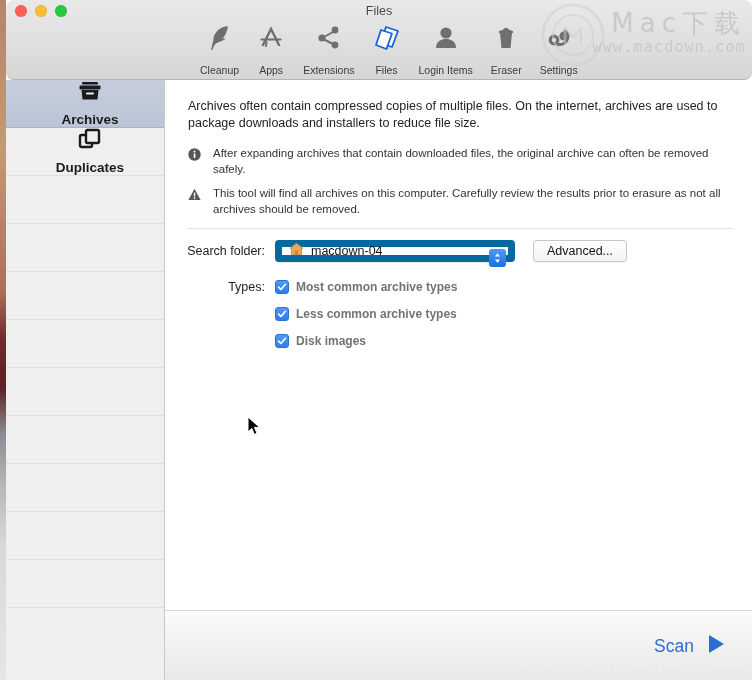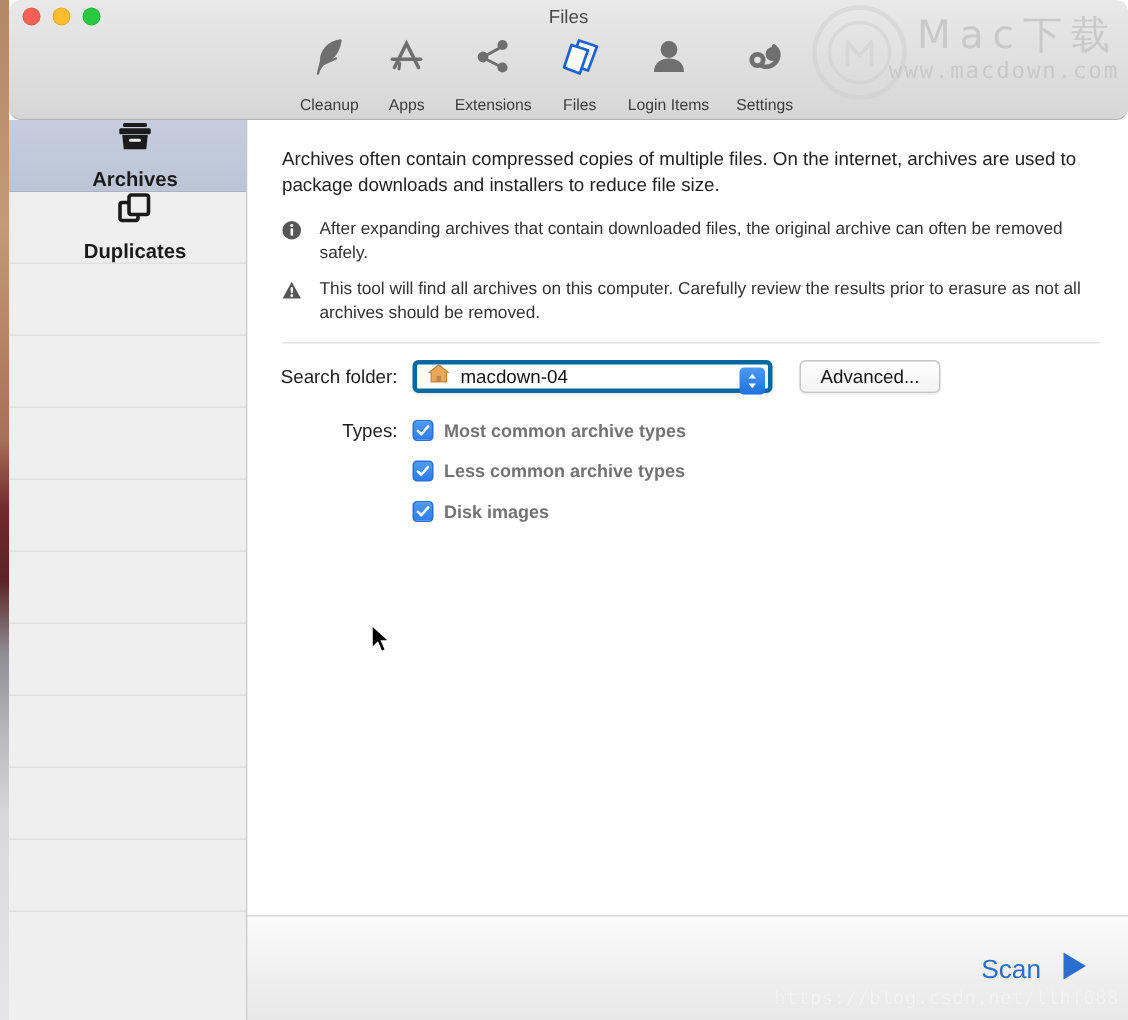--- a/index.html
+++ b/index.html
@@ -112,21 +112,21 @@
 
   
   #form { position:absolute; left:0; top:160px; width:587px; }
   .row { display:flex; align-items:center; margin-bottom:10px; }
   .row-lbl {
     width:110px; text-align:right; padding-right:10px;
     font-size:12.5px; color:#1d1d1d;
   }
   #popup {
     position:relative; width:240px; height:22px;
-    background:#fff; border:3px solid #0369a1; border-radius:4px;
+    background:#fff; border:7px solid #0369a1; border-radius:4px;
     box-shadow:0 1px 1px rgba(0,0,0,.07);
     display:flex; align-items:center; padding-left:7px; gap:7px;
     cursor:default;
   }
   #popup .pu-txt { font-size:12.5px; color:#141414; }
   #pu-arrows {
     position:absolute; right:2px; top:1.5px; width:17px; height:18px;
     background:linear-gradient(180deg,#4c9bf5 0%,#1f6fe0 100%);
     border-radius:3px; display:flex; align-items:center; justify-content:center;
   }
@@ -235,20 +235,30 @@
       <div class="tb-item">
         <div class="tb-ico">
           <svg width="26" height="28" viewBox="0 0 26 28">
             <circle cx="13" cy="9" r="5.6" fill="#6f6f6f"></circle>
             <path d="M3 24 C3 17.5 8 15 13 15 C18 15 23 17.5 23 24 Z" fill="#6f6f6f"></path>
           </svg>
         </div>
         <div class="tb-lbl">Login Items</div>
       </div>
 
+      <div class="tb-item">
+        <div class="tb-ico">
+          <svg width="24" height="28" viewBox="0 0 24 28">
+            <path d="M6 9 L18 9 L16.5 24 L7.5 24 Z" fill="#6f6f6f"></path>
+            <ellipse cx="12" cy="8" rx="7.5" ry="2.2" fill="#6f6f6f"></ellipse>
+            <path d="M9 7 Q12 2.5 15 7" fill="none" stroke="#6f6f6f" stroke-width="2" stroke-linecap="round"></path>
+          </svg>
+        </div>
+        <div class="tb-lbl">Eraser</div>
+      </div>
 
       <div class="tb-item">
         <div class="tb-ico">
           <svg width="28" height="28" viewBox="0 0 28 28">
             <path d="M20 7 C22.5 9 23.5 12 22.5 15 C21 19.5 16 21.5 12 20" fill="none" stroke="#6f6f6f" stroke-width="3" stroke-linecap="round"></path>
             <circle cx="19" cy="12" r="4.6" fill="#6f6f6f"></circle>
             <circle cx="9" cy="16" r="5.4" fill="#6f6f6f"></circle>
             <circle cx="9" cy="16" r="2.2" fill="#e3e3e3"></circle>
           </svg>
         </div>

